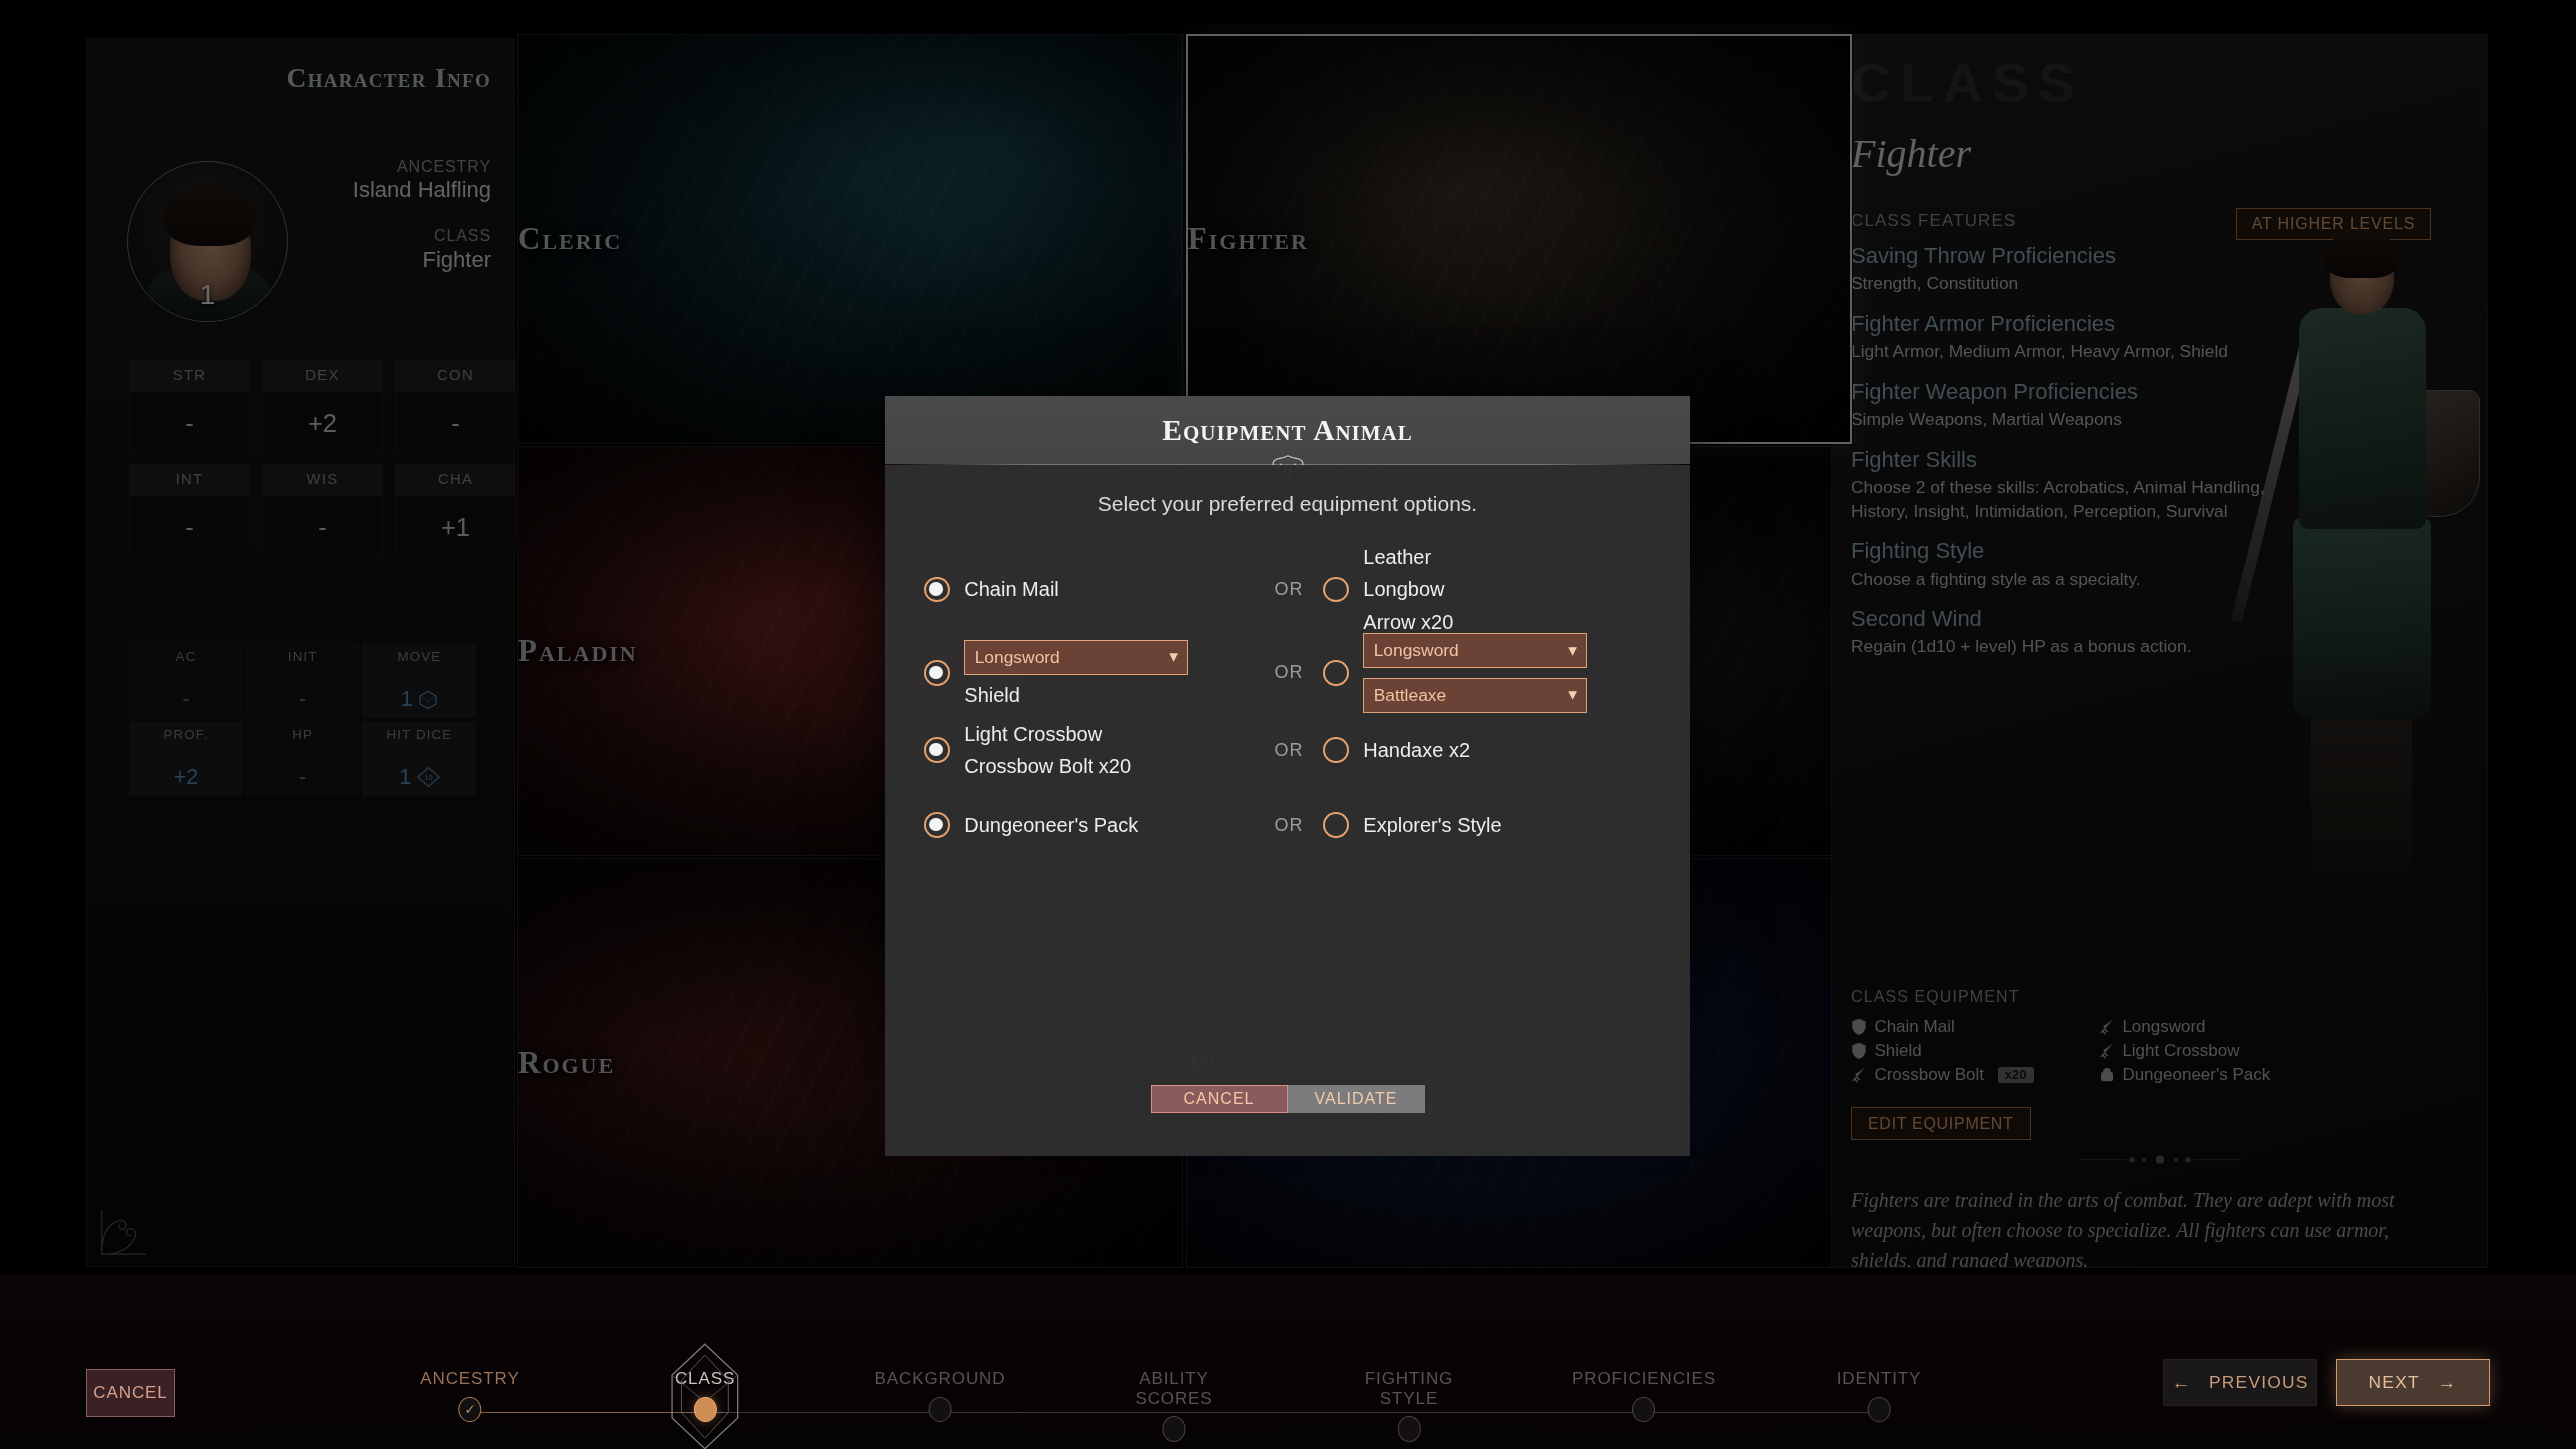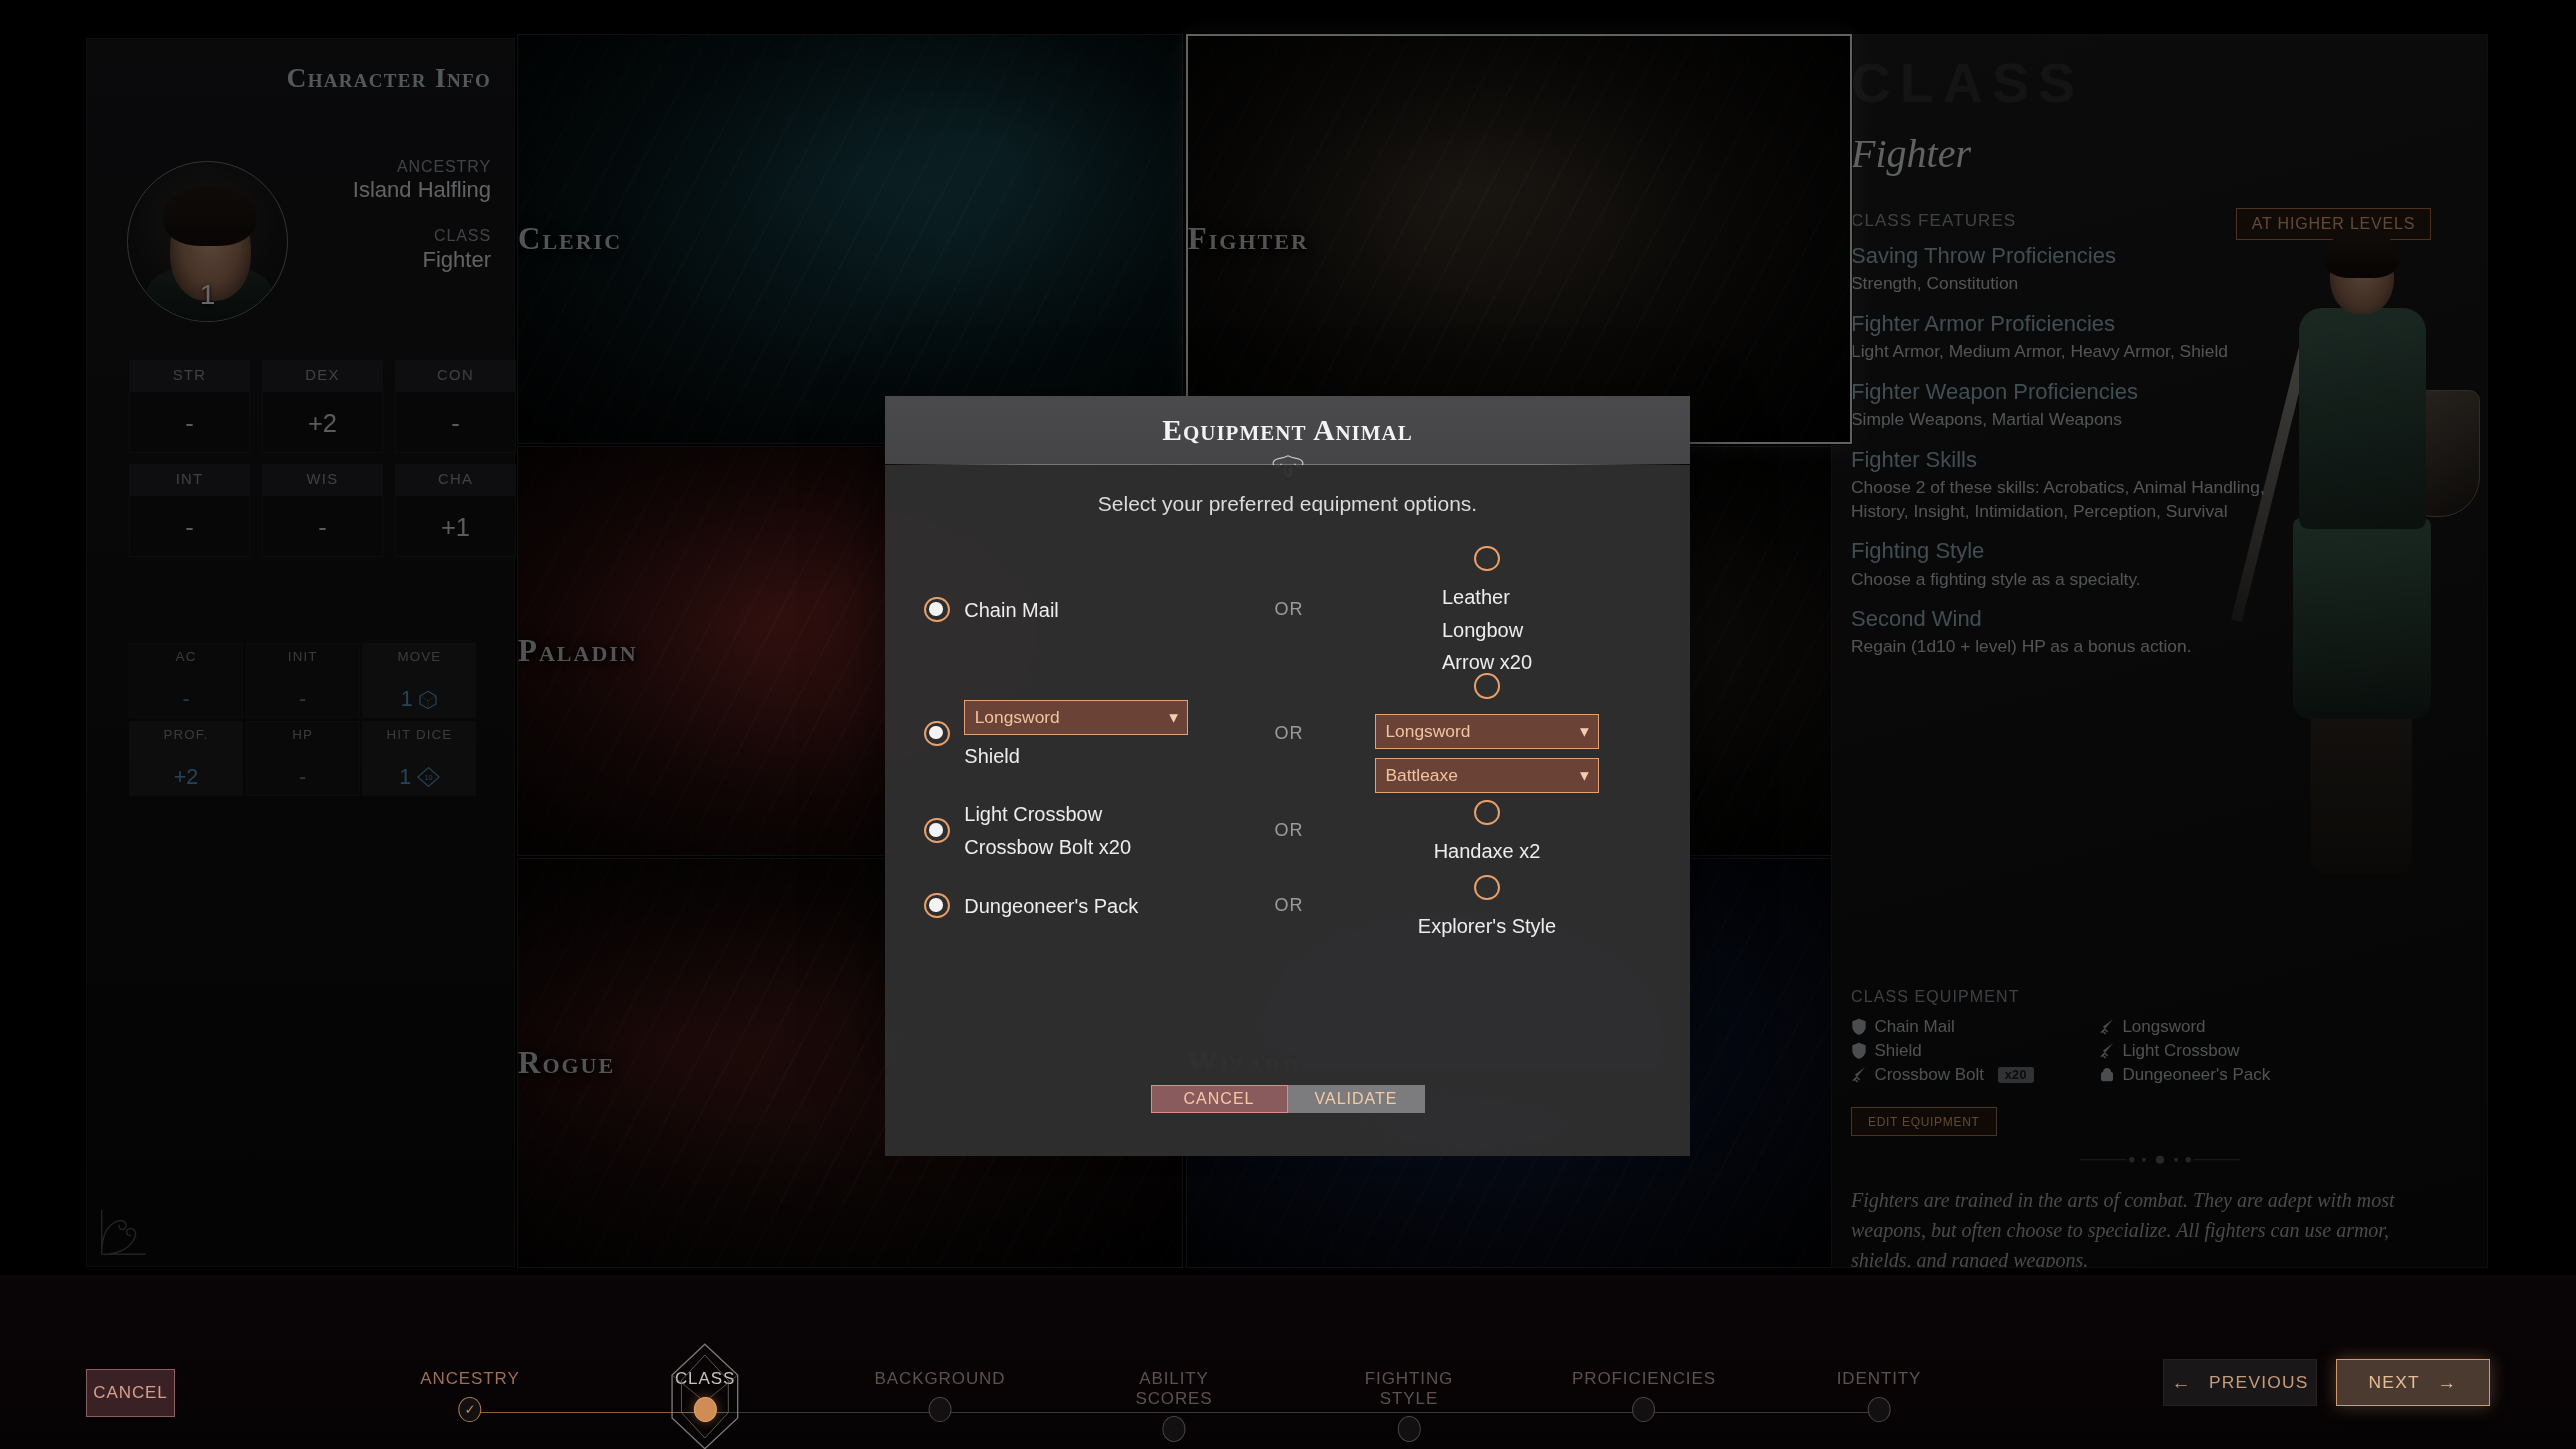--- a/index.html
+++ b/index.html
@@ -307,21 +307,21 @@
     font-size: 12.7px; font-weight: 700;
     padding: 1.3px 6.7px; border-radius: 2.7px;
     letter-spacing: 0.3px;
   }
   .btn-edit-equip {
     position: absolute; left: 19px; top: 1072px;
     padding: 6.7px 16px;
     background: #241810;
     border: 0.7px solid #a3714a;
     color: #d6a077;
-    font-size: 12px; letter-spacing: 0.7px;
+    font-size: 16px; letter-spacing: 0.7px;
     cursor: pointer;
   }
   .rp-divider-orn {
     position: absolute; left: 50%; transform: translateX(-50%);
     top: 1120px; width: 161px; height: 9.4px; opacity: .55;
   }
   .rp-desc {
     position: absolute; left: 19px; top: 1150px;
     width: 590px;
     font-family: "Liberation Serif", serif;
@@ -373,21 +373,21 @@
     color: #d9dadb;
     margin-bottom: 29.5px;
   }
   .opt-row {
     display: grid;
     grid-template-columns: 335px 60px 1fr;
     align-items: center;
     min-height: 75px;
   }
   .opt-side { display: flex; align-items: center; gap: 14.8px; }
-  .opt-side.right { padding-left: 4px; flex-direction: column; }
+  .opt-side.right { padding-left: 4px; }
   .opt-or {
     text-align: center;
     font-size: 18px; letter-spacing: 1px; color: #9a9b9c;
   }
   .radio {
     width: 25.5px; height: 25.5px; flex: 0 0 25.5px;
     border-radius: 50%;
     border: 2.7px solid #e6a06c;
     background: #2f2e2f;
     position: relative; cursor: pointer;

